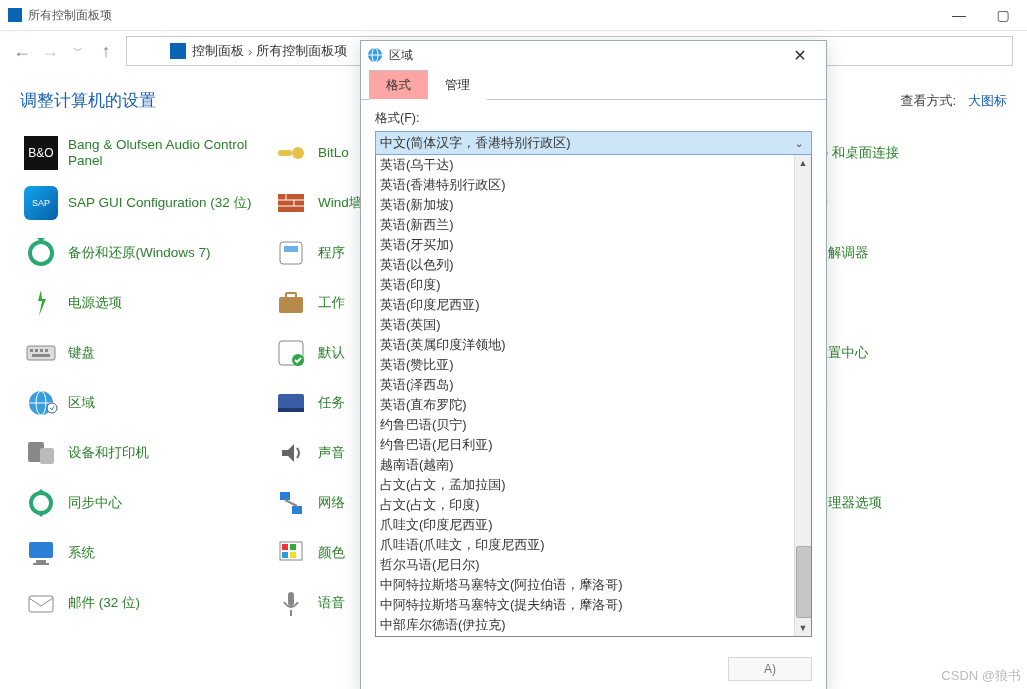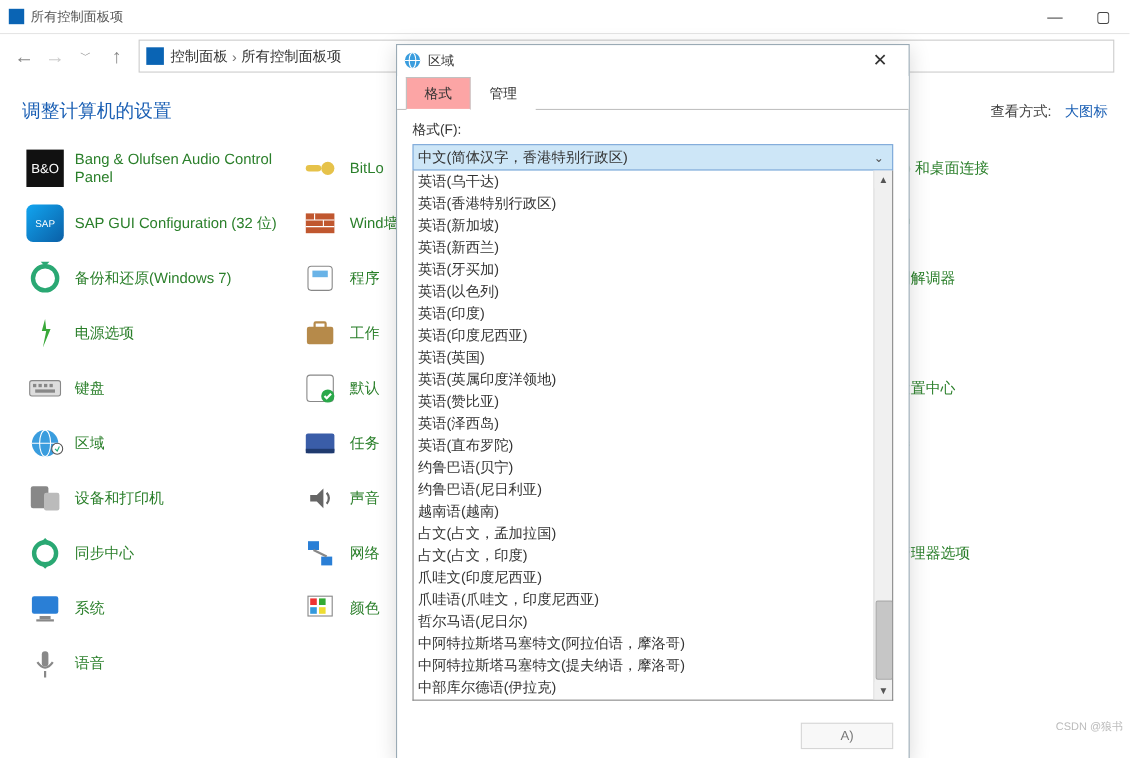--- a/index.html
+++ b/index.html
@@ -59,20 +59,21 @@
   .addrbox {
     flex:1;
     height:28px;
     border:1px solid #ccc;
     margin:12px 6px;
     display:flex;
     align-items:center;
     font-size:13px;
     color:#333;
     background:#fff;
+    padding-left:37px;
   }
   .addrbox .cp-box {
     width:16px;height:16px;background:#0a64b4;margin:0 6px;
   }
   .addrbox span.sep {
     color:#777;margin:0 4px;
   }
   .cp-header {
     padding:18px 20px 6px 20px;
     color:#1a5fb4;
@@ -210,22 +211,22 @@
   .listbox .arrow.down{bottom:0;}
   .dlg-buttons {
     display:flex;justify-content:flex-end;gap:8px;padding:10px 14px;
   }
   .dlg-buttons button {
     width:84px;height:24px;font-size:12px;
     border:1px solid #b5b5b5;background:#f3f3f3;
   }
   
   .watermark {
-    position:absolute;right:6px;bottom:21px;
-    font-size:10px;color:#bbb;text-align:right;
+    position:absolute;right:6px;bottom:4px;
+    font-size:13px;color:#bbb;text-align:right;
   }
 </style>
 </head>
 <body>
 
 <div class="cp-titlebar">
   <span class="cp-box"></span>
   <span>所有控制面板项</span>
   <div class="wincontrols">
     <div>—</div>
@@ -501,20 +502,29 @@
       <span class="label">颜色</span>
     </div>
     <div class="cp-item">
       <span class="icon" style="visibility: visible;">
         <div style="width:34px;height:34px"></div>
       </span>
       <span class="label"></span>
     </div>
     <div class="cp-item">
       <span class="label">户帐户</span>
+    </div>
+    <div class="cp-item">
+      <span class="icon">
+        <svg viewBox="0 0 34 34" width="34" height="34">
+          <rect x="5" y="10" width="24" height="16" rx="2" fill="#fff" stroke="#888"></rect>
+          <path d="M5 12 L17 20 L29 12" stroke="#888" fill="none"></path>
+        </svg>
+      </span>
+      <span class="label">邮件 (32 位)</span>
     </div>
     <div class="cp-item">
       <span class="icon">
         <svg viewBox="0 0 34 34" width="34" height="34">
           <rect x="14" y="6" width="6" height="14" rx="3" fill="#888"></rect>
           <path d="M10 16 Q17 26 24 16" stroke="#888" fill="none" stroke-width="2"></path>
           <line x1="17" y1="24" x2="17" y2="30" stroke="#888" stroke-width="2"></line>
         </svg>
       </span>
       <span class="label">语音</span>

